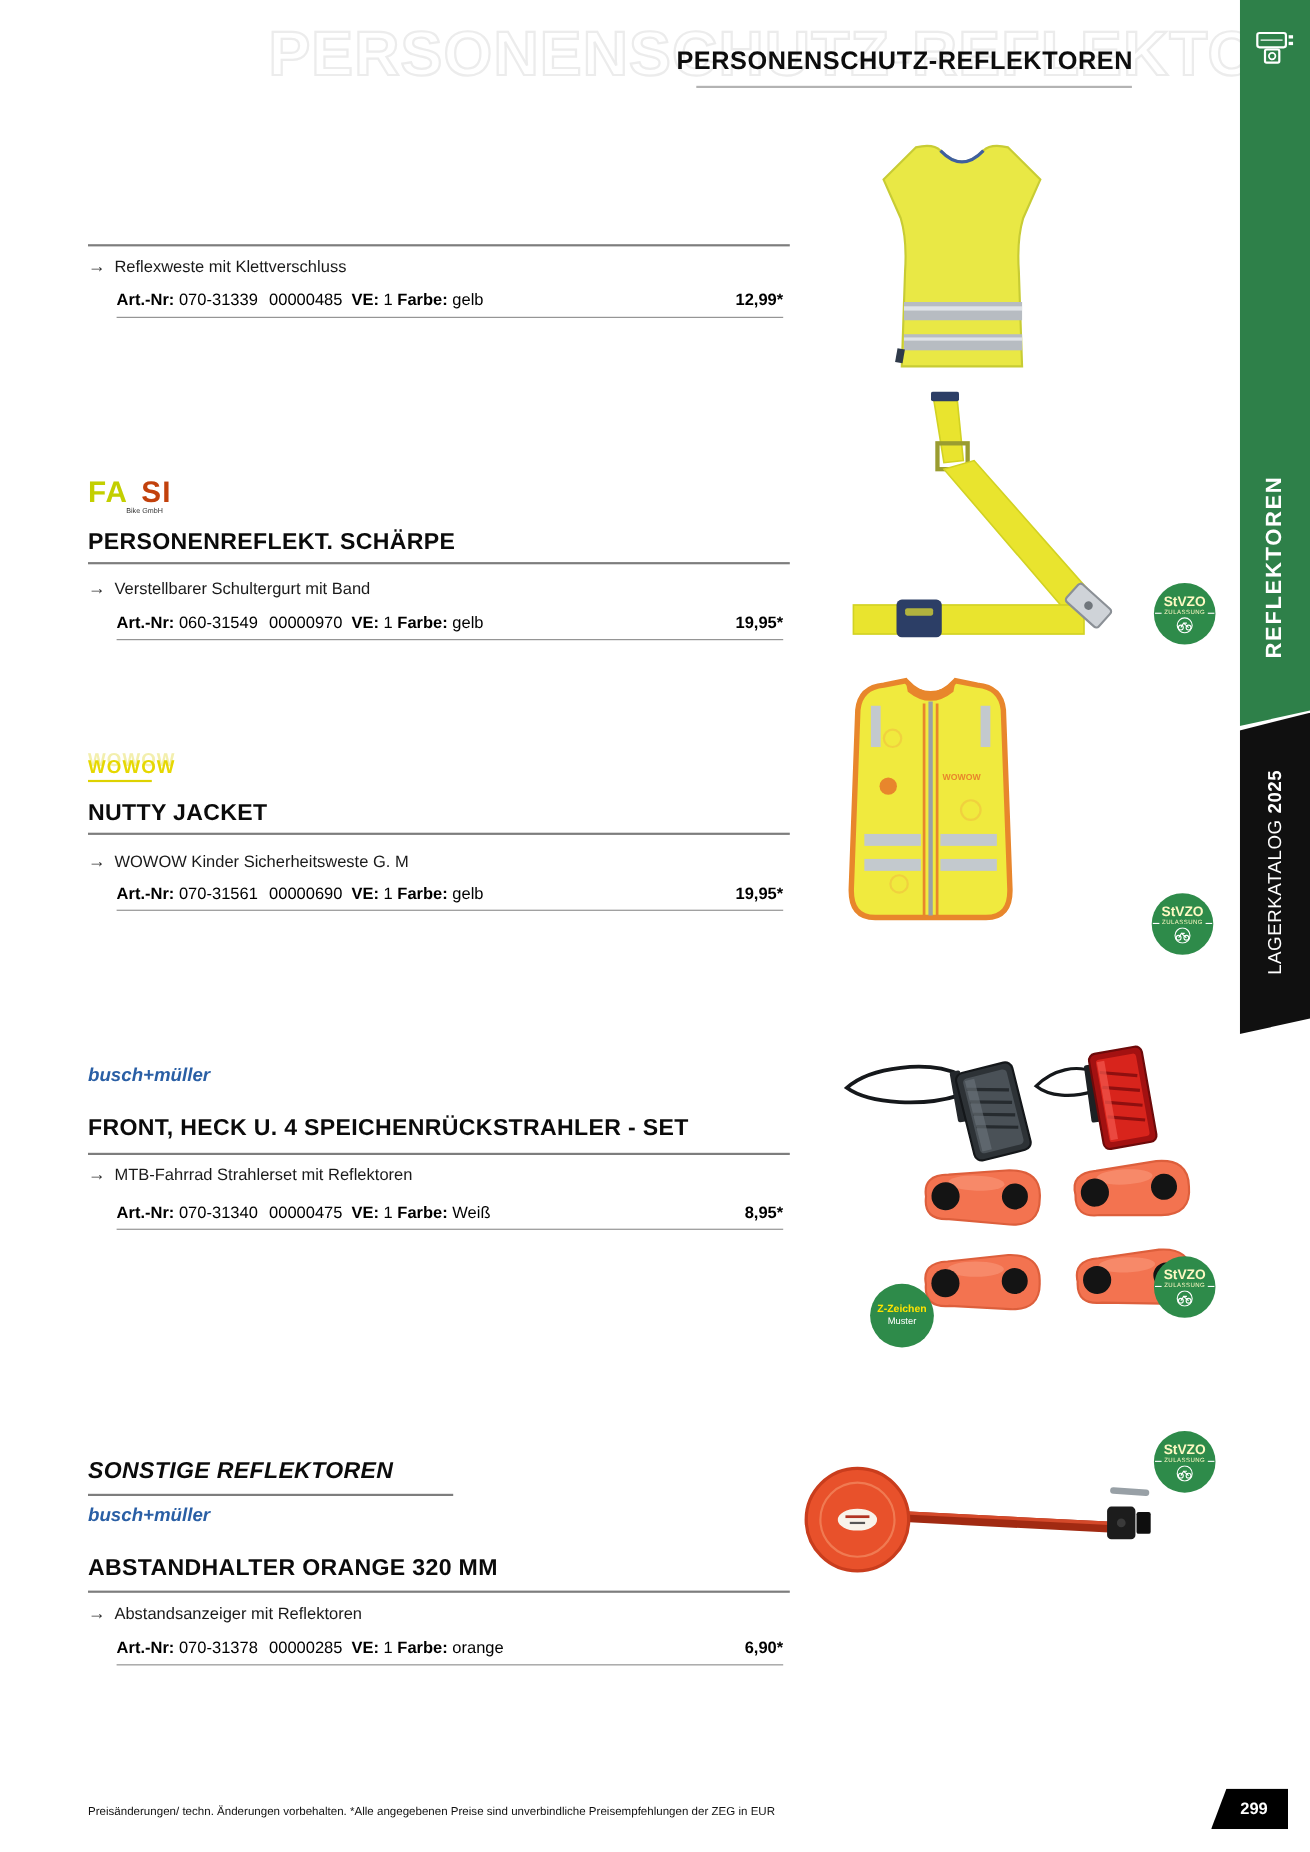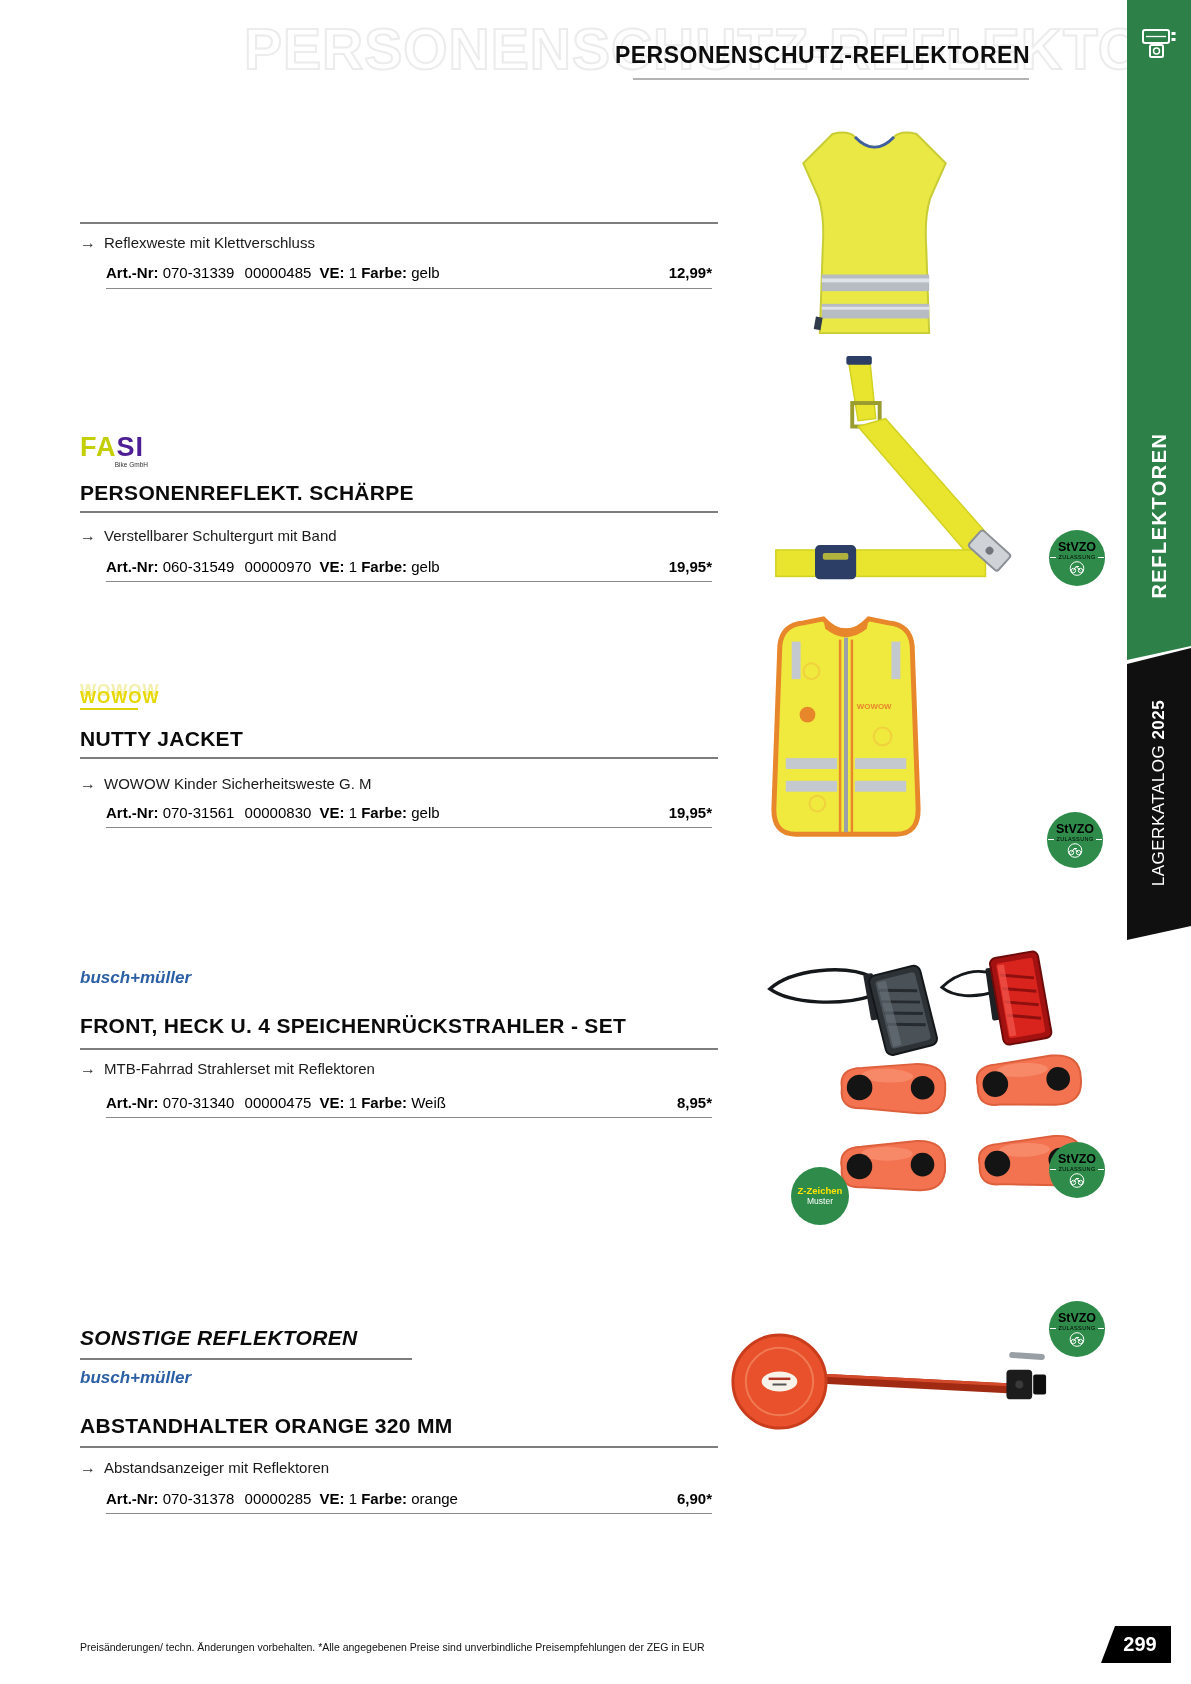--- a/index.html
+++ b/index.html
@@ -33,45 +33,45 @@
   .desc .arr{display:inline-block;width:24px;color:#333;font-size:16px;}
   .detail{position:absolute;left:106px;width:606px;font-size:15px;color:#000;z-index:1;}
   .detail .b{font-weight:bold;}
   .detail .code{margin:0 4px 0 6px;}
   .detail .price{position:absolute;right:0;top:0;font-weight:bold;}
   .drule{position:absolute;left:106px;width:606px;height:1px;background:#8a8a8a;z-index:1;}
   
   .fasi{position:absolute;left:80px;line-height:1;z-index:1;}
   .fasi .big{font-size:27px;font-weight:900;letter-spacing:1px;}
   .fasi .fa{color:#c3cf00;}
-  .fasi .si{color:#4c1d95;}
+  .fasi .si{color:#c2410c;margin-left:12px;}
   .fasi .sub{display:block;font-size:6.5px;color:#333;text-align:right;width:68px;margin-top:1px;}
   .wowow{position:absolute;left:80px;z-index:1;line-height:1;}
   .wowow .big{font-size:17px;font-weight:900;letter-spacing:1px;color:#e6d800;
               text-shadow:0 -7px 0 #f3efad;}
   .wowow .bar{width:58px;height:2px;background:#ded200;margin-top:2px;}
   .bmlogo{position:absolute;left:80px;font-size:17px;font-weight:800;font-style:italic;
           color:#2a5fa5;letter-spacing:0;z-index:1;}
   
-  .badge{position:absolute;width:56px;height:56px;border-radius:50%;background:#2e8b4a;color:#000000;
+  .badge{position:absolute;width:56px;height:56px;border-radius:50%;background:#2e8b4a;color:#fef9c3;
          display:flex;flex-direction:column;align-items:center;justify-content:center;z-index:4;}
   .badge .l1{font-size:12.5px;font-weight:bold;line-height:1;}
   .badge .l2row{display:flex;align-items:center;gap:2px;margin-top:2px;}
   .badge .dash{width:6px;height:1px;background:#fff;}
   .badge .l2{font-size:5.5px;letter-spacing:.4px;line-height:1;}
   .zbadge{position:absolute;width:58px;height:58px;border-radius:50%;background:#2e8b4a;
           display:flex;flex-direction:column;align-items:center;justify-content:center;z-index:4;}
   .zbadge .z1{font-size:9.5px;font-weight:bold;color:#ffe400;line-height:1.1;}
   .zbadge .z2{font-size:8.5px;color:#fff;line-height:1.1;}
   
   .footer-note{position:absolute;left:80px;top:1641px;font-size:10.5px;color:#111;z-index:1;}
   .page-badge{position:absolute;left:1101px;top:1626px;width:70px;height:37px;background:#000;
               clip-path:polygon(14px 0,100% 0,100% 100%,0 100%);display:flex;align-items:center;
               justify-content:center;z-index:2;}
-  .page-badge span{color:#fff;font-size:20px;font-weight:bold;margin-left:8px;}
+  .page-badge span{color:#fff;font-size:15px;font-weight:bold;margin-left:8px;}
   svg{display:block;}
 </style>
 </head>
 <body>
 
 <div class="page">
 
   <div class="watermark">PERSONENSCHUTZ-REFLEKTOREN</div>
   <div class="page-title">PERSONENSCHUTZ-REFLEKTOREN</div>
   <div class="header-rule"></div>
@@ -179,21 +179,21 @@
     <div class="bar"></div>
   </div>
   <div class="ptitle" style="top:727px;">NUTTY JACKET</div>
   <div class="trule" style="top:757px;"></div>
   <div class="desc" style="top:775px;">
     <span class="arr">→</span><span>WOWOW Kinder Sicherheitsweste G. M</span>
   </div>
   <div class="detail" style="top:804px;">
     <span class="b">Art.-Nr:</span>
     <span>070-31561</span>
-    <span class="code">00000830</span>
+    <span class="code">00000690</span>
     <span class="b">VE:</span>
     <span>1</span>
     <span class="b">Farbe:</span>
     <span>gelb</span>
     <span class="price">19,95*</span>
   </div>
   <div class="drule" style="top:827px;"></div>
 
   <div class="abs" style="left:752px;top:610px;z-index:1;">
     <svg width="188" height="237" viewBox="0 0 190 240">

